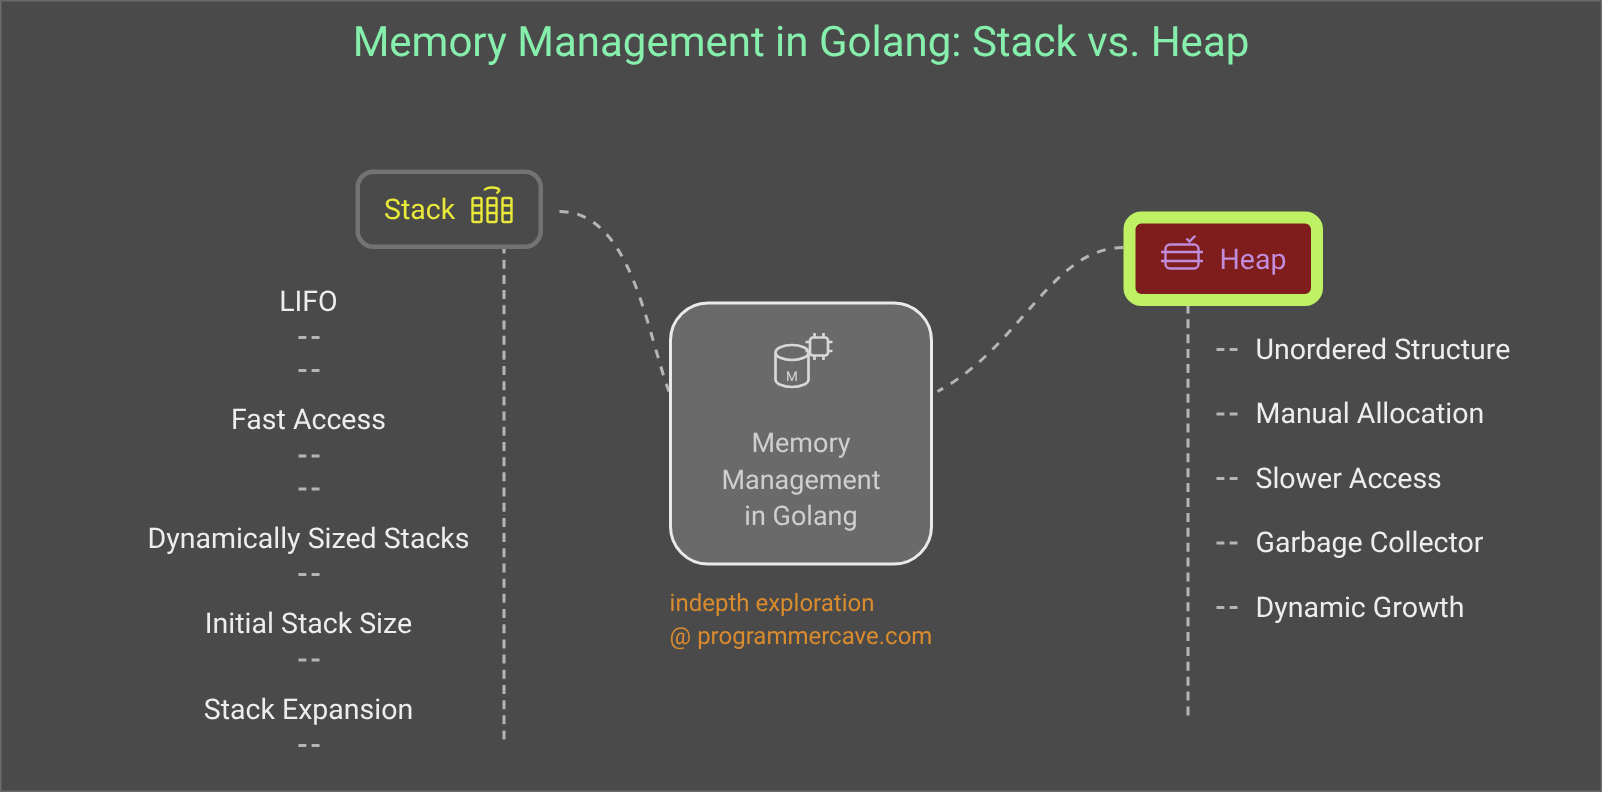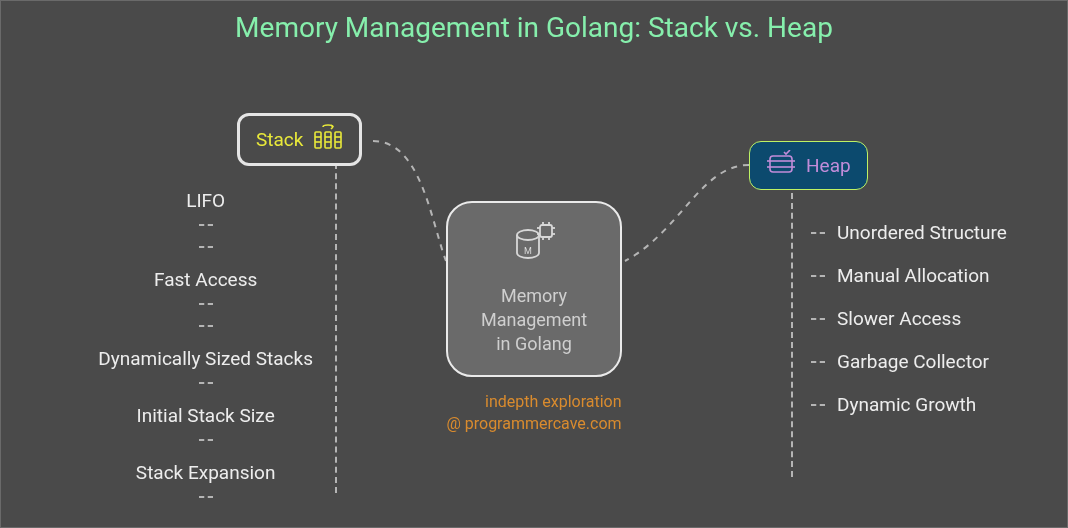--- a/index.html
+++ b/index.html
@@ -41,49 +41,49 @@
     text-align: center;
     line-height: 1.35;
   }
   .center-node .icon-wrap { margin-bottom: 12px; }
 
   .footer-link {
     position: absolute;
     left: 50%;
     top: 390px;
     transform: translateX(-50%);
-    text-align: right;
+    text-align: left;
     font-size: 16px;
     color: #d98b2e;
     line-height: 1.35;
   }
 
   
   .tag {
     position: absolute;
     display: flex;
     align-items: center;
     gap: 10px;
     padding: 8px 16px;
     border-radius: 12px;
     font-size: 19px;
   }
   .tag.stack {
     left: 236px;
     top: 112px;
-    border: 3px solid #e5e5e5;
+    border: 3px solid #737373;
     color: #e9e93a;
     background: #4a4a4a;
   }
   .tag.heap {
     left: 748px;
     top: 140px;
-    border: 1px solid #bef264;
+    border: 8px solid #bef264;
     color: #c18cd9;
-    background: #0c4a6e;
+    background: #7f1d1d;
   }
 
   
   .v-dash {
     position: absolute;
     border-left: 2px dashed #b5b5b5;
   }
   .v-dash.left {
     left: 334px; top: 162px; height: 330px;
   }

